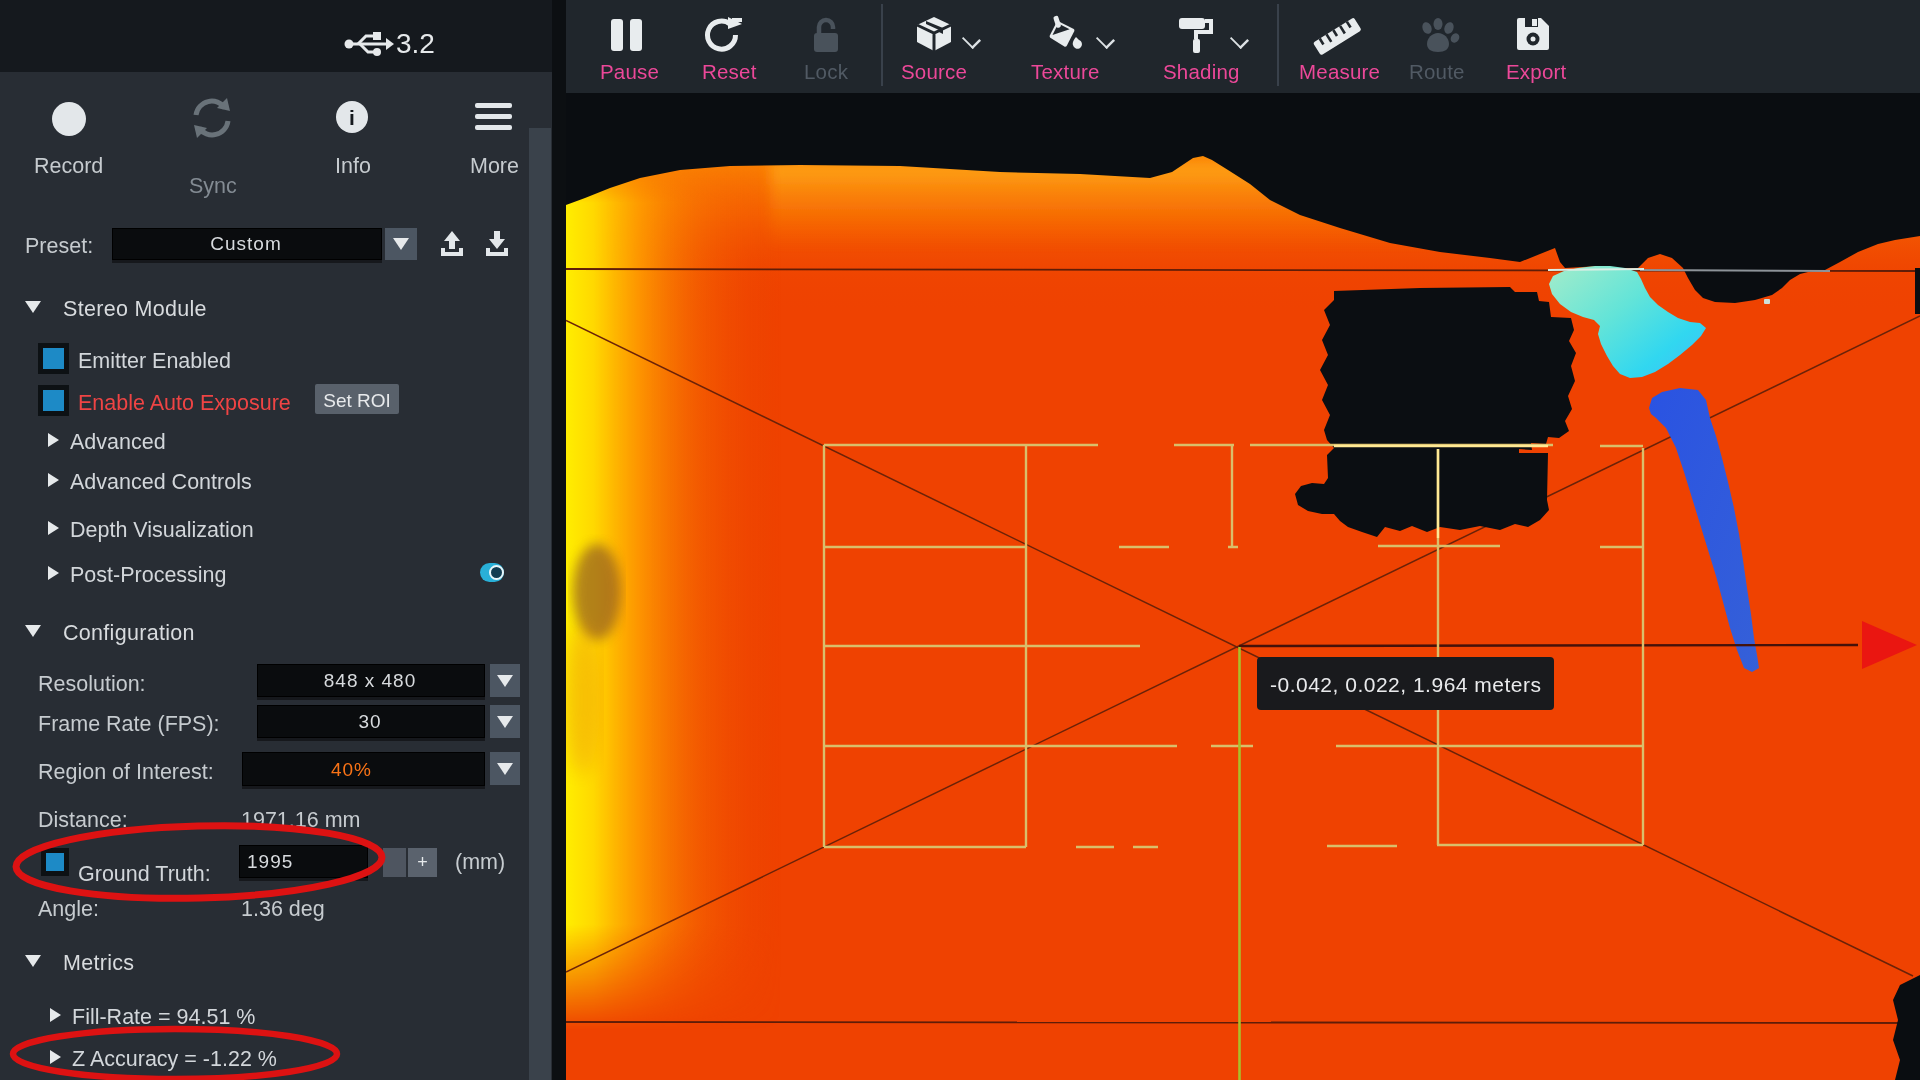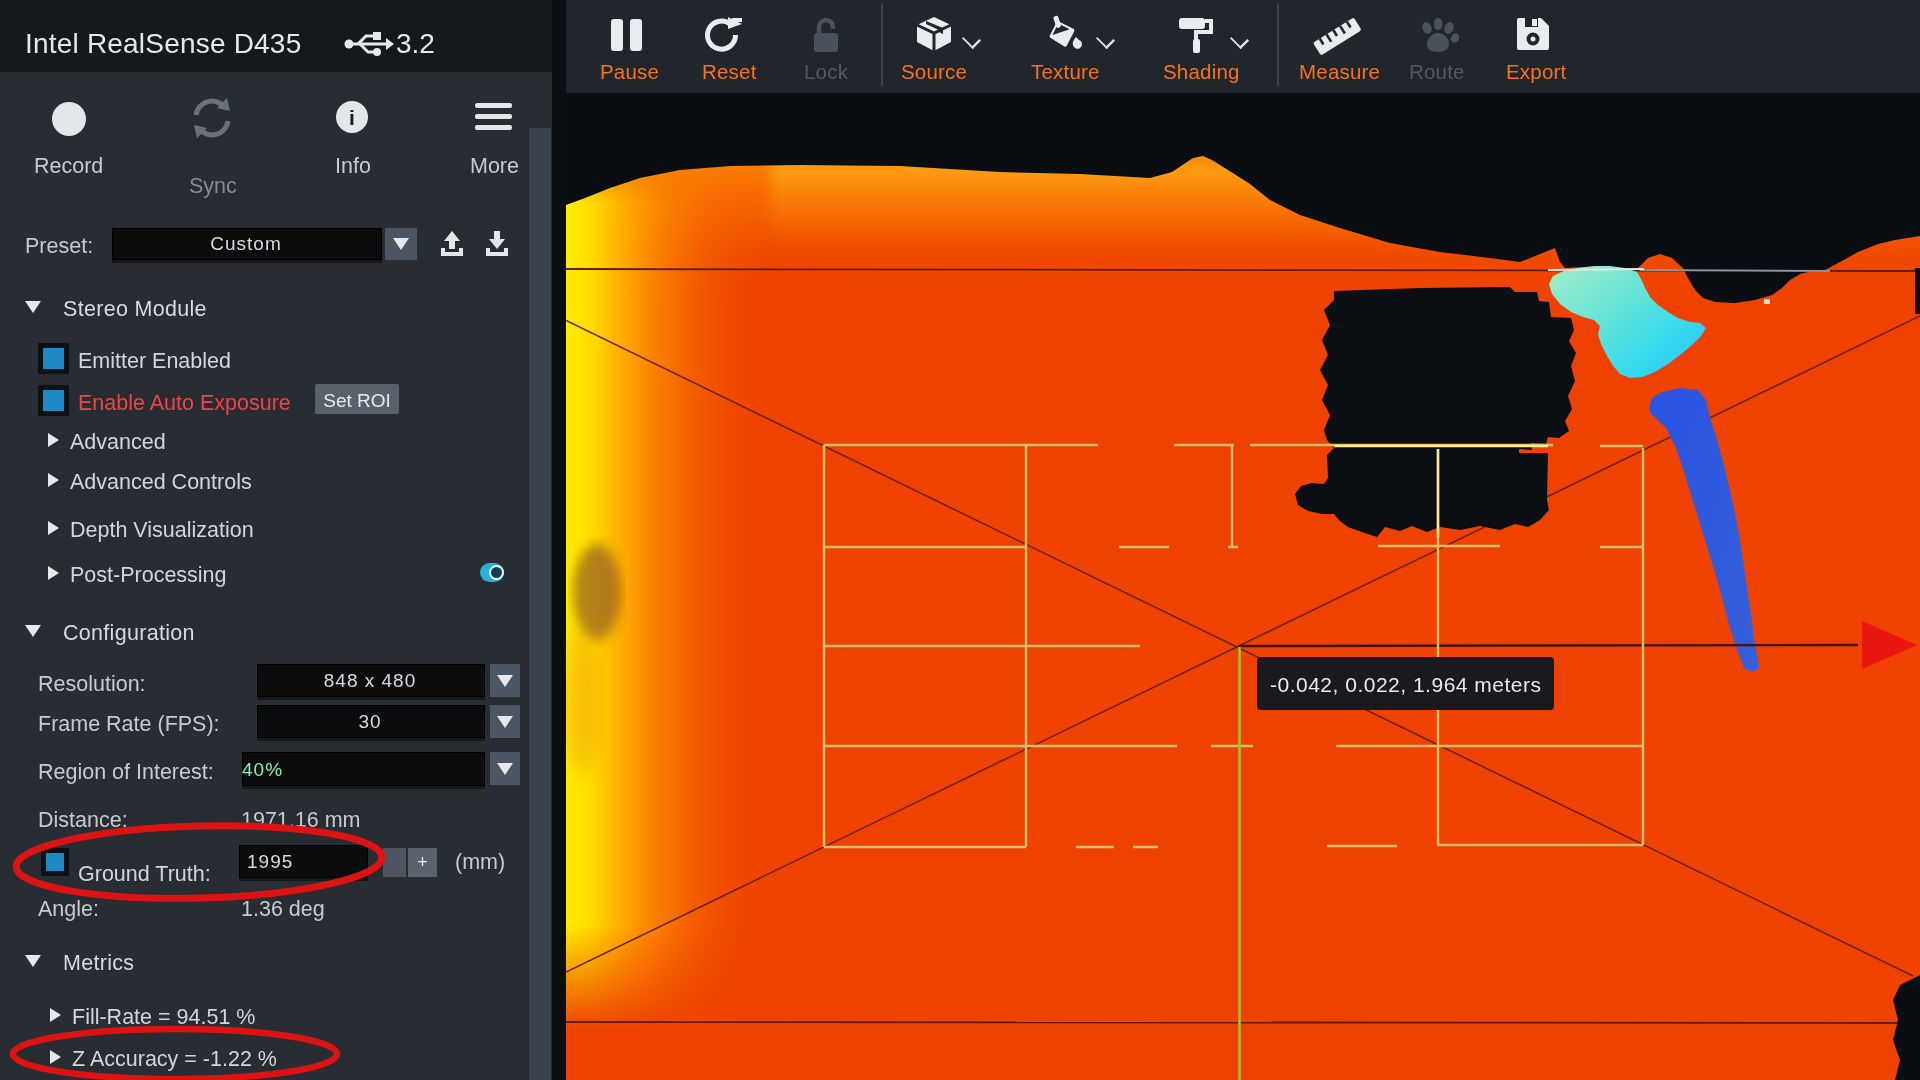--- a/index.html
+++ b/index.html
@@ -6,28 +6,27 @@
     font-family:"Liberation Sans",sans-serif;-webkit-font-smoothing:antialiased;}
   .abs{position:absolute;white-space:nowrap;}
   #sidebar{position:absolute;left:0;top:0;width:552px;height:1080px;background:#282d34;}
   .lbl{color:#c6cbcf;font-size:21.5px;}
   .sect{color:#d8dbde;font-size:21.5px;letter-spacing:.3px;}
   .blackbox{position:absolute;background:#0a0c0e;border:1px solid #000;box-shadow:0 3px 0 rgba(0,0,0,.45);}
   .ddbtn{position:absolute;background:#4c5662;display:flex;align-items:center;justify-content:center;}
   .cb{position:absolute;width:21px;height:21px;background:#1d8ac6;border:5px solid #0d1114;}
   .tri-r{width:0;height:0;border-left:11px solid #e6e9eb;border-top:7px solid transparent;border-bottom:7px solid transparent;}
   .tri-d{width:0;height:0;border-top:12px solid #e6e9eb;border-left:8px solid transparent;border-right:8px solid transparent;}
-  .tlbl{color:#f97316;font-size:20.5px;letter-spacing:.2px;}
+  .tlbl{color:#ec4899;font-size:20.5px;letter-spacing:.2px;}
 </style>
 </head>
 <body>
 <div id="sidebar">
 
   <div class="abs" style="left:0;top:8;width:552px;height:72px;background:#15191e;"></div>
-  <div class="abs" style="left:25px;top:28px;font-size:28px;letter-spacing:.4px;color:#e6e9eb;letter-spacing:.2px;">Intel RealSense D435</div>
   <svg class="abs" style="left:344px;top:27px" width="50" height="34" viewBox="0 0 50 34">
     <g stroke="#e6e9eb" stroke-width="3" fill="none">
       <line x1="4" y1="17" x2="44" y2="17"></line>
       <path d="M14,17 L22,9 L30,9"></path>
       <path d="M16,17 L24,25 L31,25"></path>
     </g>
     <circle cx="5" cy="17" r="4.5" fill="#e6e9eb"></circle>
     <rect x="29" y="5" width="8" height="8" fill="#e6e9eb"></rect>
     <circle cx="33" cy="25" r="4" fill="#e6e9eb"></circle>
     <path d="M42,11 L50,17 L42,23 Z" fill="#e6e9eb"></path>
@@ -95,21 +94,21 @@
       <div class="tri-d"></div>
     </div>
   <div class="abs lbl" style="left:38px;top:712px;">Frame Rate (FPS):</div>
   <div class="blackbox" style="left:257px;top:705px;width:226px;height:31px;"></div>
   <div class="abs" style="left:257px;top:711px;width:226px;text-align:center;font-size:19px;color:#d8dbde;letter-spacing:1px;">30</div>
   <div class="ddbtn" style="left:490px;top:705px;width:30px;height:33px;">
       <div class="tri-d"></div>
     </div>
   <div class="abs lbl" style="left:38px;top:760px;">Region of Interest:</div>
   <div class="blackbox" style="left:242px;top:752px;width:241px;height:32px;"></div>
-  <div class="abs" style="left:242px;top:759px;width:219px;text-align:left;font-size:19px;color:#86efac;letter-spacing:1px;">40%</div>
+  <div class="abs" style="left:242px;top:759px;width:219px;text-align:center;font-size:19px;color:#f97316;letter-spacing:1px;">40%</div>
   <div class="ddbtn" style="left:490px;top:752px;width:30px;height:33px;">
       <div class="tri-d"></div>
     </div>
   <div class="abs lbl" style="left:38px;top:808px;">Distance:</div>
   <div class="abs lbl" style="left:241px;top:808px;">1971.16 mm</div>
   <div class="abs cb" style="left:41px;top:848px;width:18px;height:18px;"></div>
   <div class="abs lbl" style="left:78px;top:862px;color:#d2d6da;">Ground Truth:</div>
   <div class="blackbox" style="left:239px;top:845px;width:127px;height:31px;"></div>
   <div class="abs" style="left:247px;top:851px;font-size:19px;color:#d8dbde;letter-spacing:1px;">1995</div>
   <div class="abs" style="left:383px;top:848px;width:23px;height:29px;background:#4e5560;"></div>

